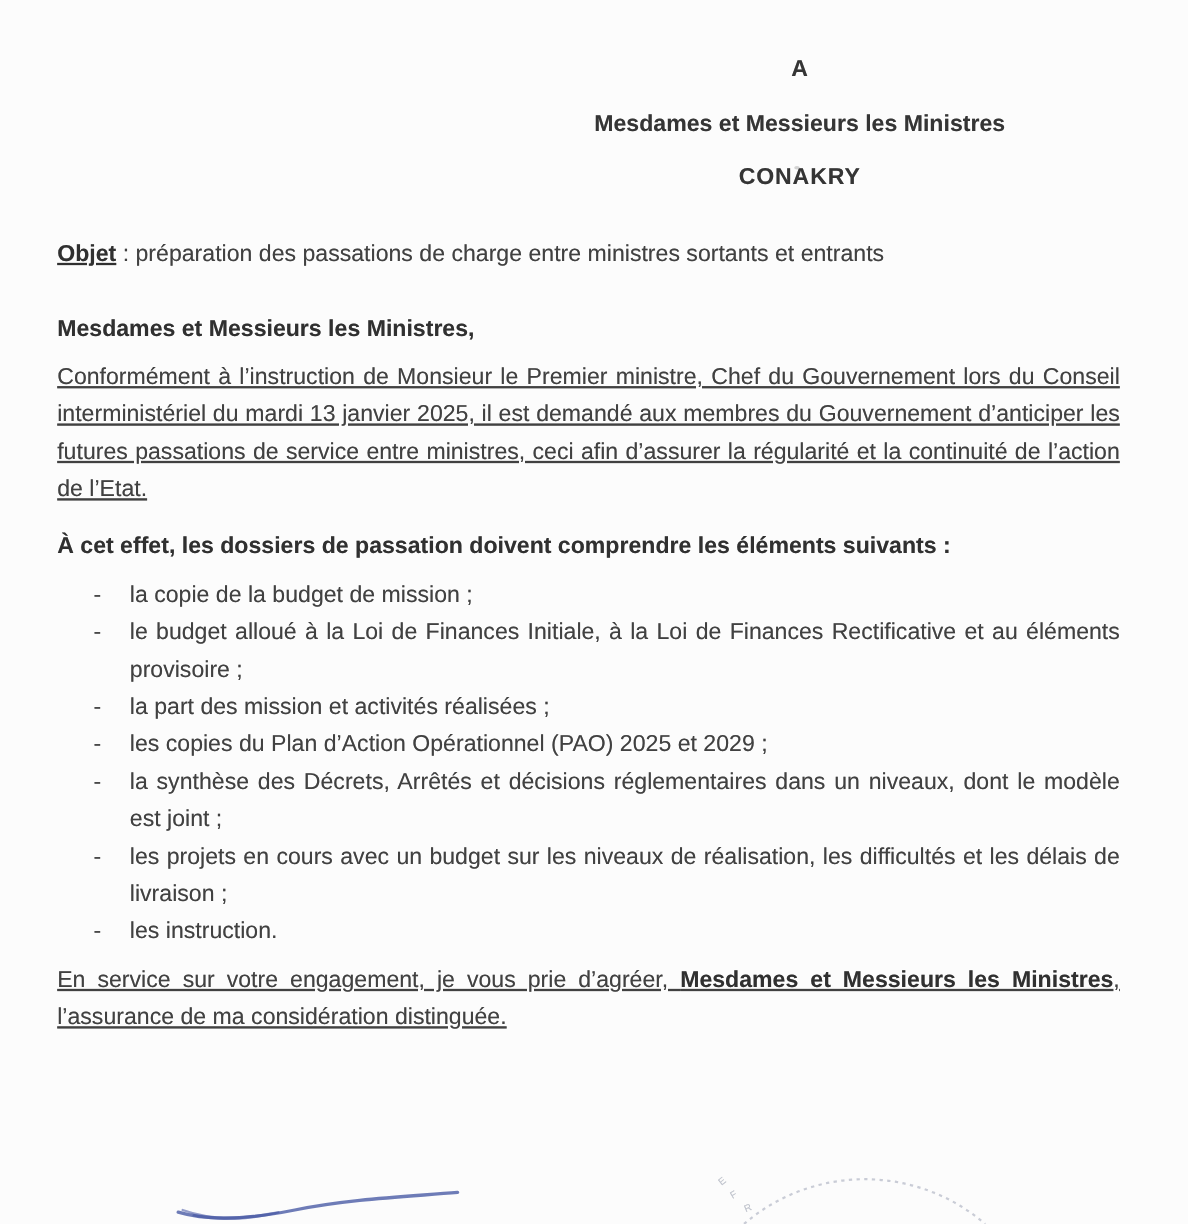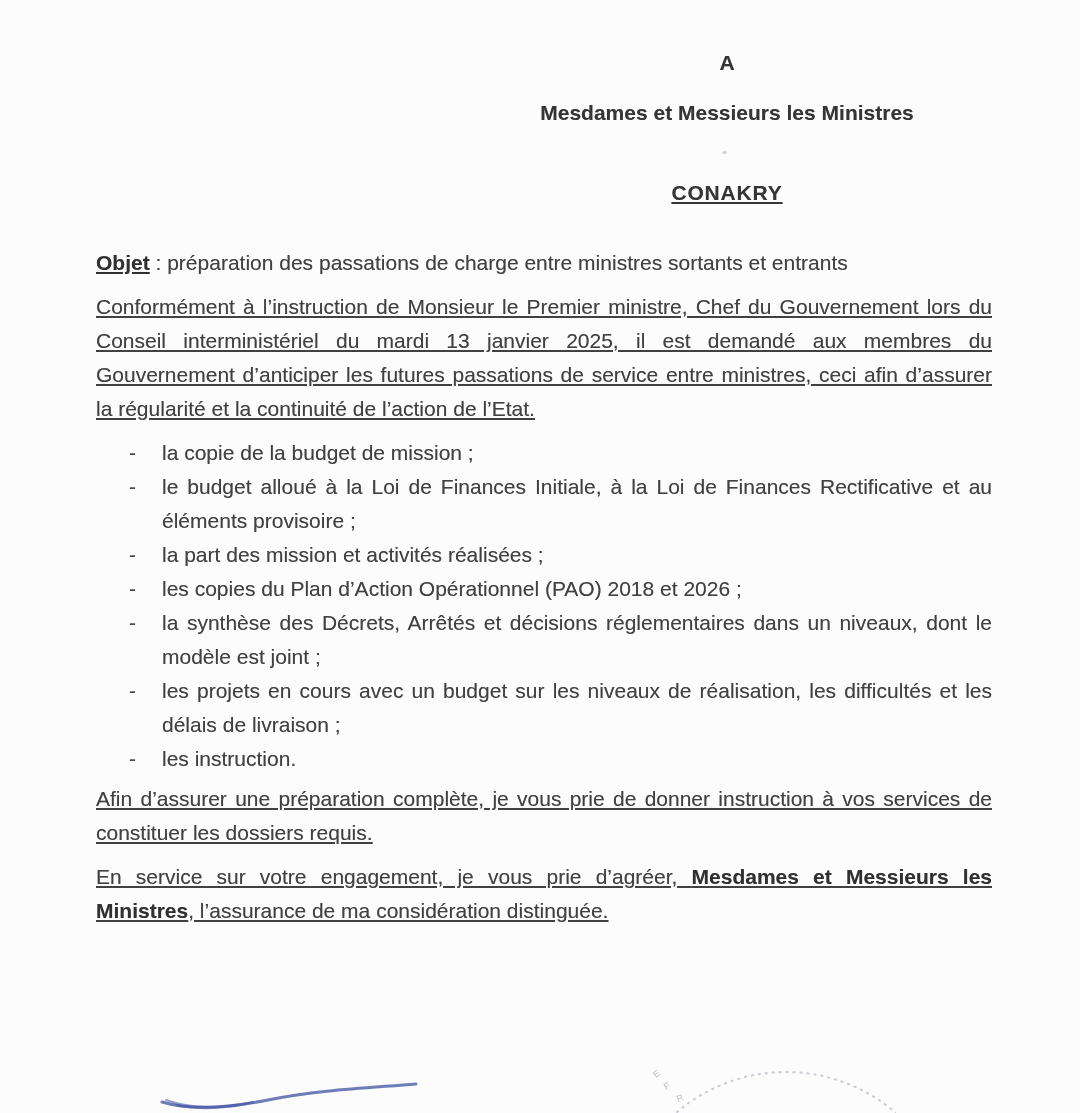--- a/index.html
+++ b/index.html
@@ -16,22 +16,22 @@
     text-shadow: 0 0 0.6px rgba(70,70,70,0.45);
   }
   .addr {
     margin: 0 0 0 374px;
     text-align: center;
     font-weight: bold;
     color: #353535;
   }
   .addr .to { padding-top: 46px; }
   .addr .who { margin-top: 16px; }
-  .addr .city { margin-top: 46px; text-decoration: underline; letter-spacing: 0.8px; }
-  .content { padding: 0 88px 0 52px; margin-left: 44px; }
+  .addr .city { margin-top: 14px; letter-spacing: 0.8px; }
+  .content { padding: 0 62px 0 52px; }
   p { margin: 0; }
   .bold { font-weight: bold; color: #303030; }
   .just { text-align: justify; text-align-last: left; text-decoration: underline; }
   .subject { margin-top: 36px; }
   .subject-label { font-weight: bold; color: #303030; text-decoration: underline; }
   .salutation { margin-top: 34px; }
   .mt10 { margin-top: 10px; }
   .mt6 { margin-top: 6px; }
   .mt18 { margin-top: 18px; }
   .list { margin-top: 10px; }
@@ -55,57 +55,58 @@
   <div class="addr">
     <div class="to">A</div>
     <div class="who">Mesdames et Messieurs les Ministres</div>
     <div class="city">CONAKRY</div>
   </div>
 
   <div class="content">
 
     <p class="subject"><span class="subject-label">Objet</span><span> : </span><span>préparation des passations de charge entre ministres sortants et entrants</span></p>
 
+    <p class="salutation bold">Mesdames et Messieurs les Ministres,</p>
 
     <p class="just mt10">Conformément à l’instruction de Monsieur le Premier ministre, Chef du Gouvernement lors du Conseil interministériel du mardi 13 janvier 2025, il est demandé aux membres du Gouvernement d’anticiper les futures passations de service entre ministres, ceci afin d’assurer la régularité et la continuité de l’action de l’Etat.</p>
 
 
+    <p class="bold mt18">À cet effet, les dossiers de passation doivent comprendre les éléments suivants :</p>
 
     <div class="list">
       <div class="li">
           <span class="marker">-</span>
           <span class="li-text">la copie de la budget de mission ;</span>
         </div>
       <div class="li">
           <span class="marker">-</span>
           <span class="li-text">le budget alloué à la Loi de Finances Initiale, à la Loi de Finances Rectificative et au éléments provisoire ;</span>
         </div>
       <div class="li">
           <span class="marker">-</span>
           <span class="li-text">la part des mission et activités réalisées ;</span>
         </div>
       <div class="li">
           <span class="marker">-</span>
-          <span class="li-text">les copies du Plan d’Action Opérationnel (PAO) 2018 et 2026 ;</span>
+          <span class="li-text">les copies du Plan d’Action Opérationnel (PAO) 2025 et 2029 ;</span>
         </div>
       <div class="li">
           <span class="marker">-</span>
           <span class="li-text">la synthèse des Décrets, Arrêtés et décisions réglementaires dans un niveaux, dont le modèle est joint ;</span>
         </div>
       <div class="li">
           <span class="marker">-</span>
           <span class="li-text">les projets en cours avec un budget sur les niveaux de réalisation, les difficultés et les délais de livraison ;</span>
         </div>
       <div class="li">
           <span class="marker">-</span>
           <span class="li-text">les instruction.</span>
         </div>
     </div>
 
-    <p class="just mt6">Afin d’assurer une préparation complète, je vous prie de donner instruction à vos services de constituer les dossiers requis.</p>
 
     <p class="just mt10"><span>En service sur votre engagement, je vous prie d’agréer, </span><span class="bold">Mesdames et Messieurs les Ministres</span><span>, l’assurance de ma considération distinguée.</span></p>
 
   </div>
 
   <div class="speck"></div>
 
   <svg id="penStroke" class="stamp" width="262" height="32" viewBox="0 0 262 32">
     <path d="M4,22 C34,31 70,28 110,20 C160,10 210,8 258,4" fill="none" stroke-width="3" stroke-linecap="round" opacity="0.75" stroke="#3f51a0"></path>
     <path d="M8,20 C36,30 62,28 96,22 C70,29 40,30 18,25" fill="none" stroke-width="2" stroke-linecap="round" opacity="0.55" stroke="#3f51a0"></path>

